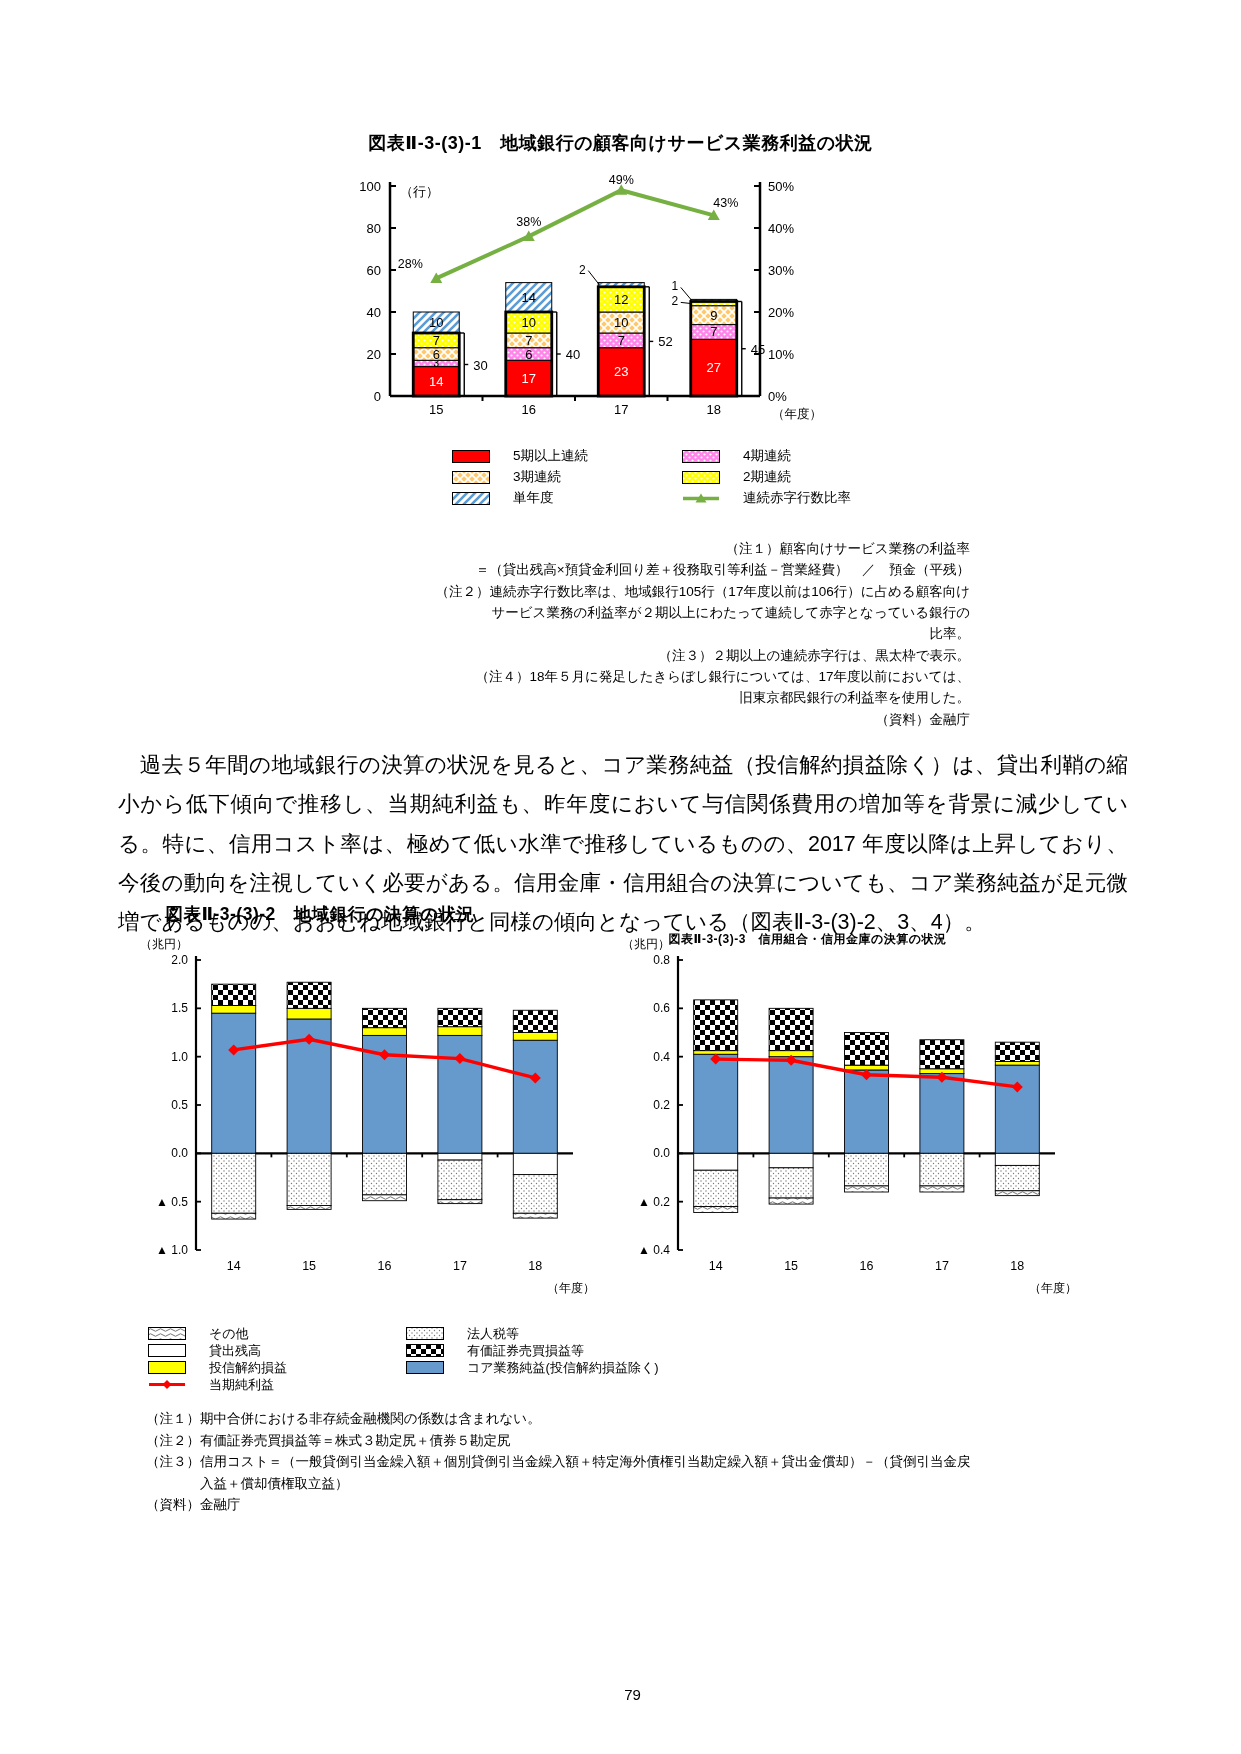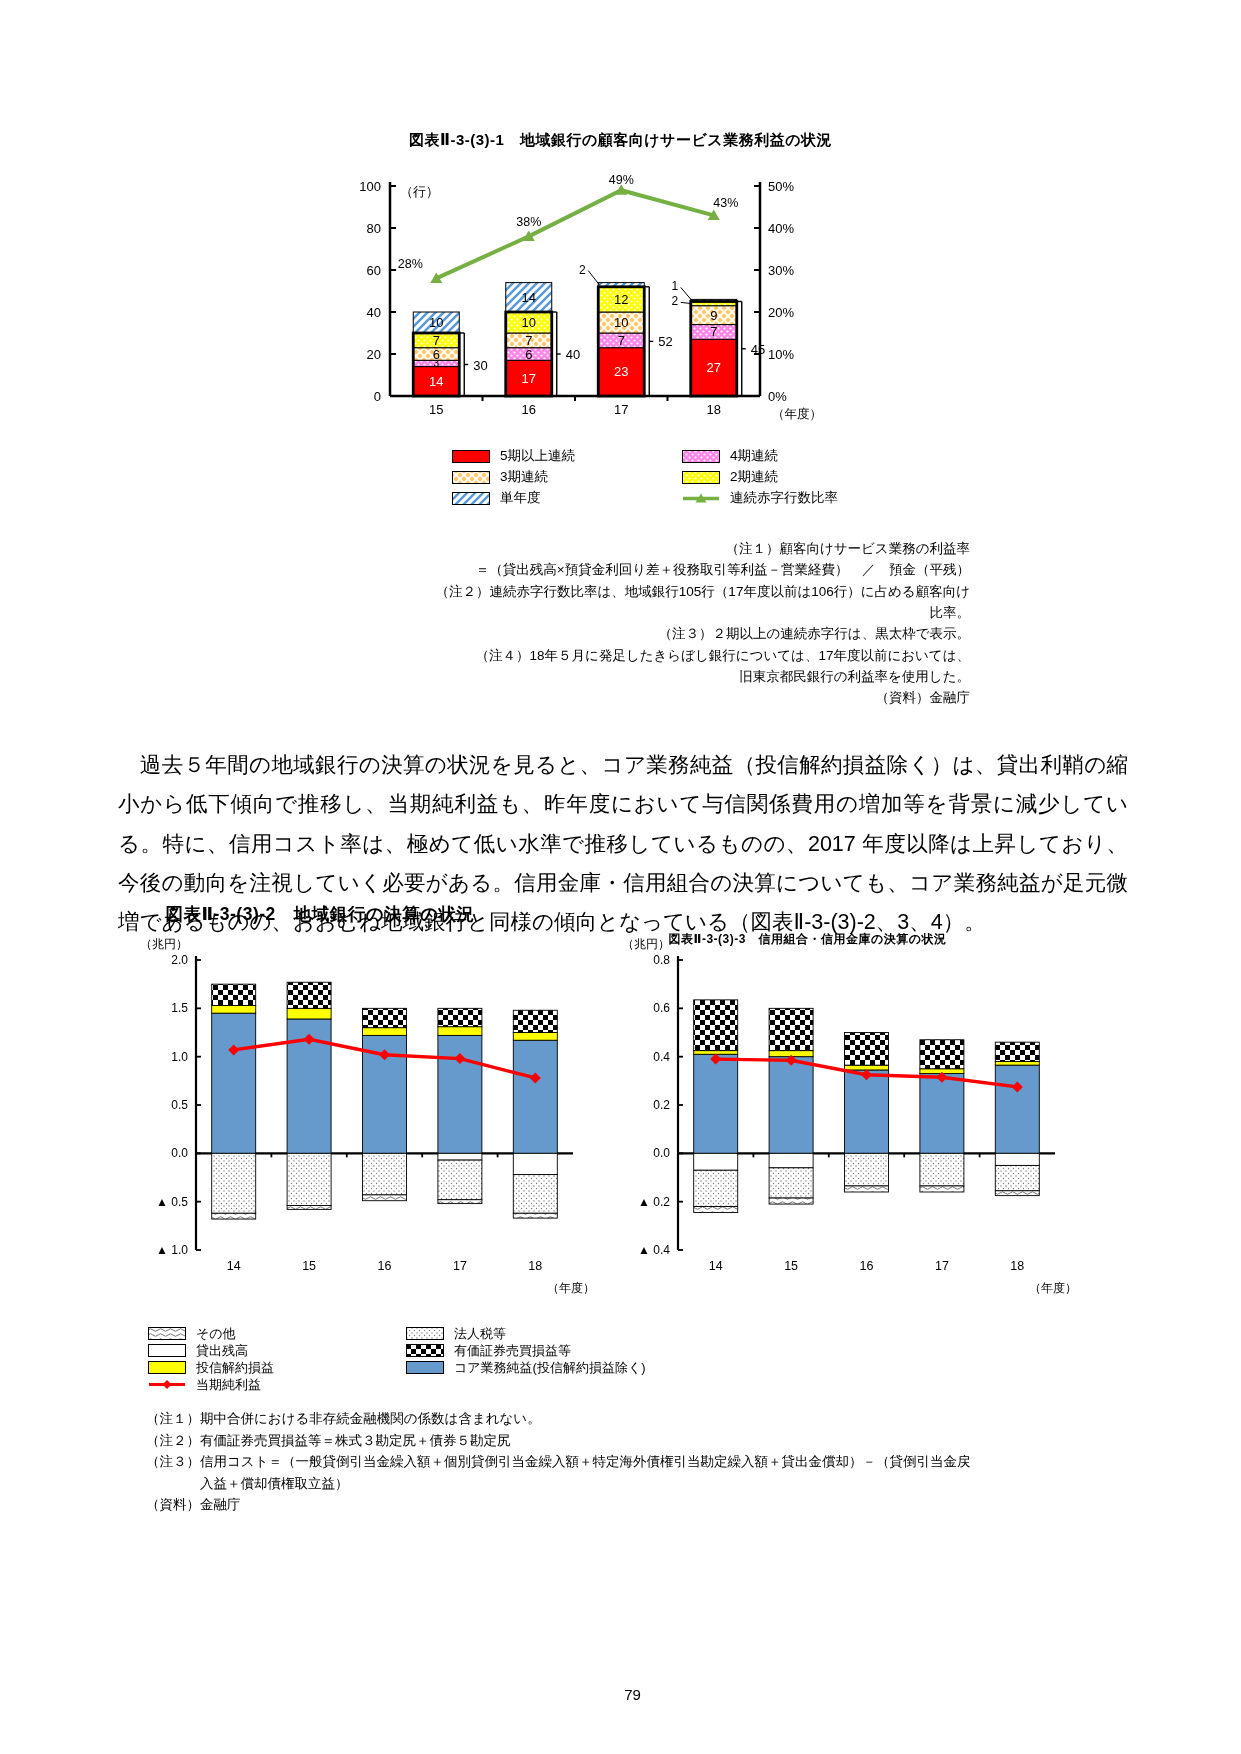--- a/index.html
+++ b/index.html
@@ -1,22 +1,22 @@
 <!DOCTYPE html>
 <html><head>
 <meta charset="utf-8">
 <style>
   html,body{margin:0;padding:0;background:#e8e8e8;}
   .page{position:relative;width:1241px;height:1754px;background:#ffffff;margin:0 auto;
         font-family:"Liberation Sans","DejaVu Sans",sans-serif;color:#000;overflow:hidden;}
   .fig-title{position:absolute;font-weight:600;letter-spacing:0.5px;}
-  #fig1-title{top:131px;left:0;width:100%;text-align:center;font-size:15px;}
+  #fig1-title{top:131px;left:0;width:100%;text-align:center;font-size:18px;}
   #chart1{position:absolute;left:300px;top:168px;width:560px;height:265px;}
   #legend1{position:absolute;left:452px;top:446px;display:grid;grid-template-columns:230px auto;row-gap:1px;font-size:13.5px;}
-  .lg-item{display:flex;align-items:center;gap:10px;height:20px;}
+  .lg-item{display:flex;align-items:center;gap:23px;height:20px;}
   .lg-item svg{flex:0 0 auto;display:block;}
   #notes1{position:absolute;left:310px;top:538px;width:660px;font-size:13.5px;line-height:1.58;text-align:right;}
   .note-line{white-space:pre-wrap;}
   #para{position:absolute;left:118px;top:746px;width:1010px;font-size:21.5px;line-height:1.83;text-align:justify;}
   #fig2-title{top:902px;left:95px;width:450px;text-align:center;font-size:17.5px;}
   #fig3-title{top:902px;left:575px;width:465px;text-align:center;font-size:12px;margin-top:29px;}
   #chart2{position:absolute;left:118px;top:930px;width:485px;height:395px;}
   #chart3{position:absolute;left:600px;top:930px;width:485px;height:395px;}
   #legend2{position:absolute;left:148px;top:1326px;display:grid;grid-template-columns:258px auto;row-gap:2px;font-size:13px;}
   #legend2 .lg-item{height:15px;}
@@ -232,20 +232,21 @@
           </svg>
         </span>
         <span>連続赤字行数比率</span>
       </div>
   </div>
 
   <div id="notes1">
     <div class="note-line">（注１）顧客向けサービス業務の利益率</div>
     <div class="note-line">　　　　＝（貸出残高×預貸金利回り差＋役務取引等利益－営業経費）　／　預金（平残）</div>
     <div class="note-line">（注２）連続赤字行数比率は、地域銀行105行（17年度以前は106行）に占める顧客向け</div>
+    <div class="note-line">　　　　サービス業務の利益率が２期以上にわたって連続して赤字となっている銀行の</div>
     <div class="note-line">　　　　比率。</div>
     <div class="note-line">（注３）２期以上の連続赤字行は、黒太枠で表示。</div>
     <div class="note-line">（注４）18年５月に発足したきらぼし銀行については、17年度以前においては、</div>
     <div class="note-line">　　　　旧東京都民銀行の利益率を使用した。</div>
     <div class="note-line">（資料）金融庁</div>
   </div>
 
   <div id="para">　過去５年間の地域銀行の決算の状況を見ると、コア業務純益（投信解約損益除く）は、貸出利鞘の縮小から低下傾向で推移し、当期純利益も、昨年度において与信関係費用の増加等を背景に減少している。特に、信用コスト率は、極めて低い水準で推移しているものの、2017 年度以降は上昇しており、今後の動向を注視していく必要がある。信用金庫・信用組合の決算についても、コア業務純益が足元微増であるものの、おおむね地域銀行と同様の傾向となっている（図表Ⅱ-3-(3)-2、3、4）。</div>
 
   <div class="fig-title" id="fig2-title">図表Ⅱ-3-(3)-2　地域銀行の決算の状況</div>

